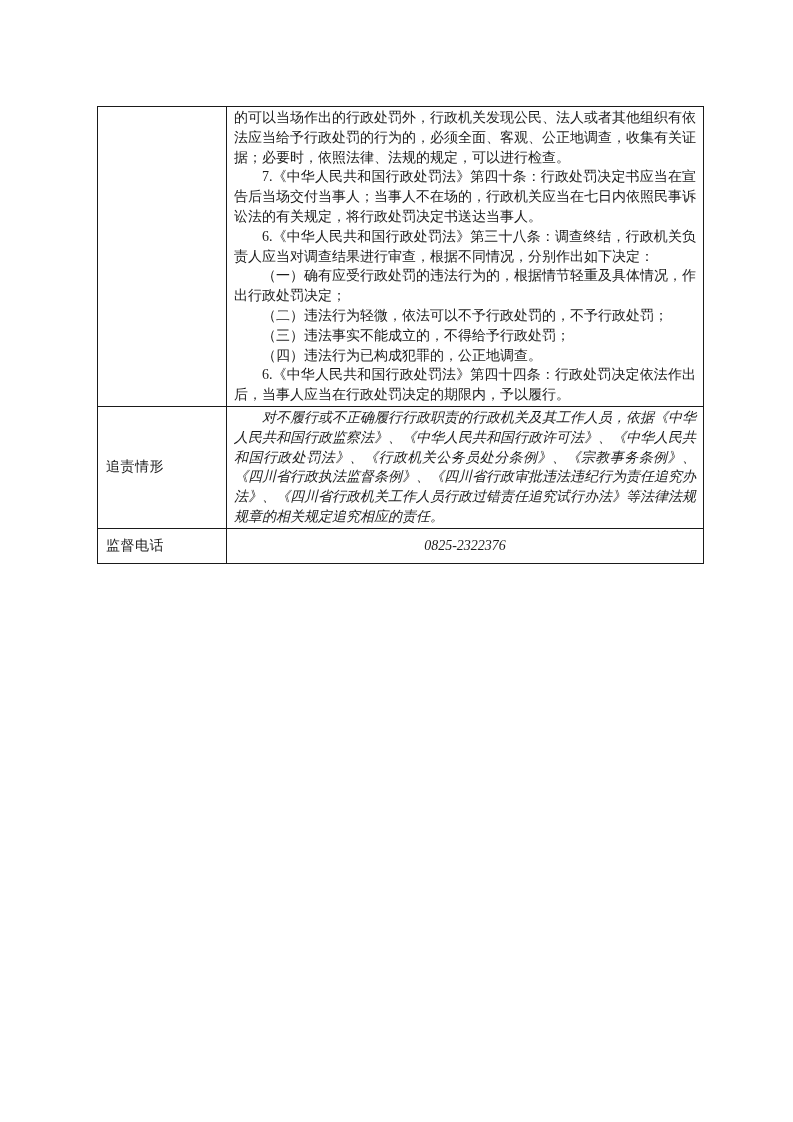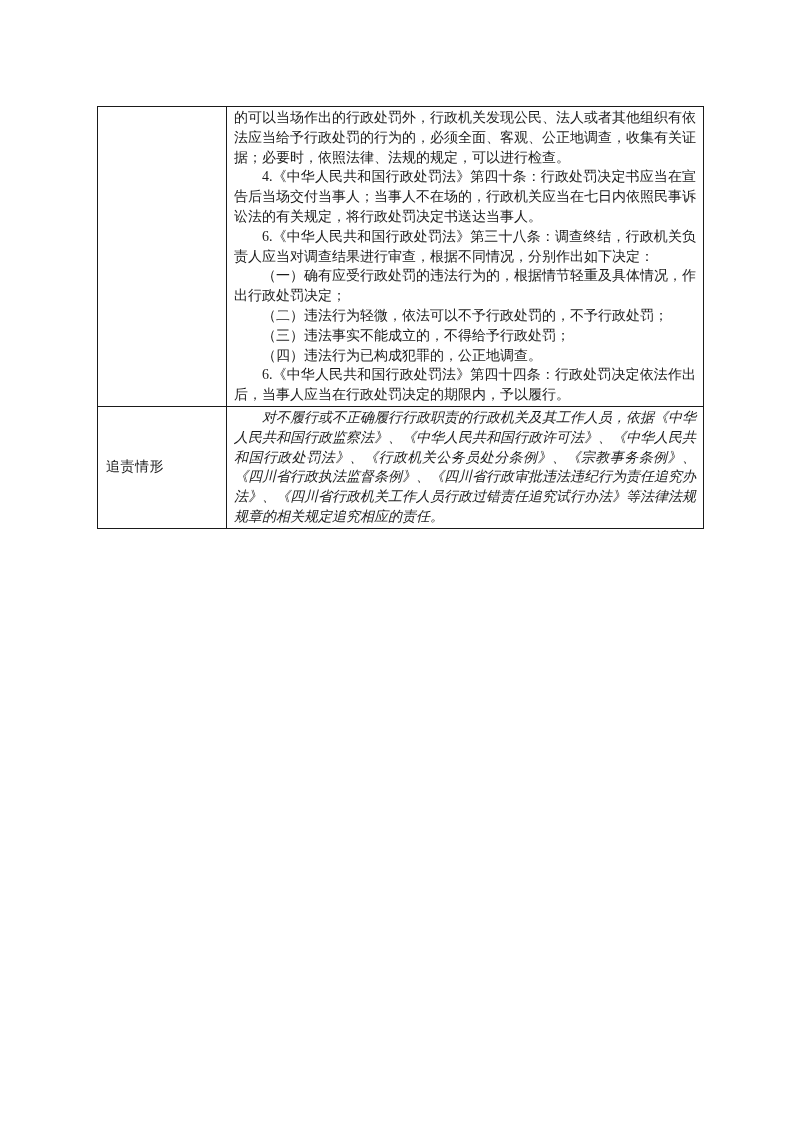--- a/index.html
+++ b/index.html
@@ -76,33 +76,37 @@
   <table class="doc-table">
     <colgroup>
       <col class="col-label">
       <col class="col-content">
     </colgroup>
     <tbody>
       <tr>
         <td class="label-cell"></td>
         <td class="content-cell">
           <p class="para continuation">的可以当场作出的行政处罚外，行政机关发现公民、法人或者其他组织有依法应当给予行政处罚的行为的，必须全面、客观、公正地调查，收集有关证据；必要时，依照法律、法规的规定，可以进行检查。</p>
-          <p class="para">4.《中华人民共和国行政处罚法》第四十条：行政处罚决定书应当在宣告后当场交付当事人；当事人不在场的，行政机关应当在七日内依照民事诉讼法的有关规定，将行政处罚决定书送达当事人。</p>
+          <p class="para">7.《中华人民共和国行政处罚法》第四十条：行政处罚决定书应当在宣告后当场交付当事人；当事人不在场的，行政机关应当在七日内依照民事诉讼法的有关规定，将行政处罚决定书送达当事人。</p>
           <p class="para">6.《中华人民共和国行政处罚法》第三十八条：调查终结，行政机关负责人应当对调查结果进行审查，根据不同情况，分别作出如下决定：</p>
           <p class="para">（一）确有应受行政处罚的违法行为的，根据情节轻重及具体情况，作出行政处罚决定；</p>
           <p class="para">（二）违法行为轻微，依法可以不予行政处罚的，不予行政处罚；</p>
           <p class="para">（三）违法事实不能成立的，不得给予行政处罚；</p>
           <p class="para">（四）违法行为已构成犯罪的，公正地调查。</p>
           <p class="para">6.《中华人民共和国行政处罚法》第四十四条：行政处罚决定依法作出后，当事人应当在行政处罚决定的期限内，予以履行。</p>
         </td>
       </tr>
       <tr>
         <td class="label-cell">追责情形</td>
         <td class="content-cell v-middle">
           <p class="para">对不履行或不正确履行行政职责的行政机关及其工作人员，依据《中华人民共和国行政监察法》、《中华人民共和国行政许可法》、《中华人民共和国行政处罚法》、《行政机关公务员处分条例》、《宗教事务条例》、《四川省行政执法监督条例》、《四川省行政审批违法违纪行为责任追究办法》、《四川省行政机关工作人员行政过错责任追究试行办法》等法律法规规章的相关规定追究相应的责任。</p>
         </td>
       </tr>
+      <tr>
+        <td class="label-cell">监督电话</td>
+        <td class="content-cell v-middle phone-cell">0825-2322376</td>
+      </tr>
     </tbody>
   </table>
 
   <div class="page-number">22</div>
 
 </div>
 
 </body></html>

